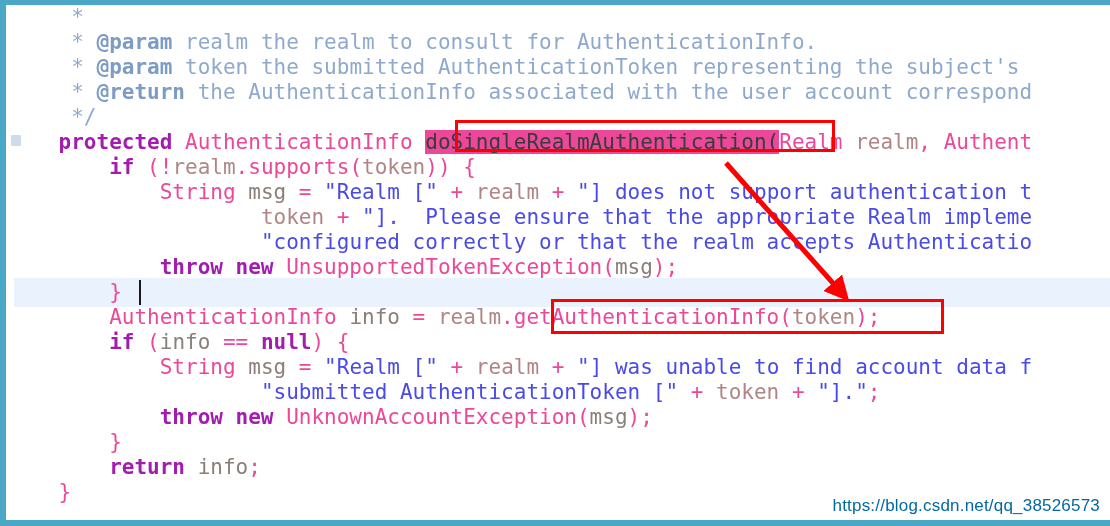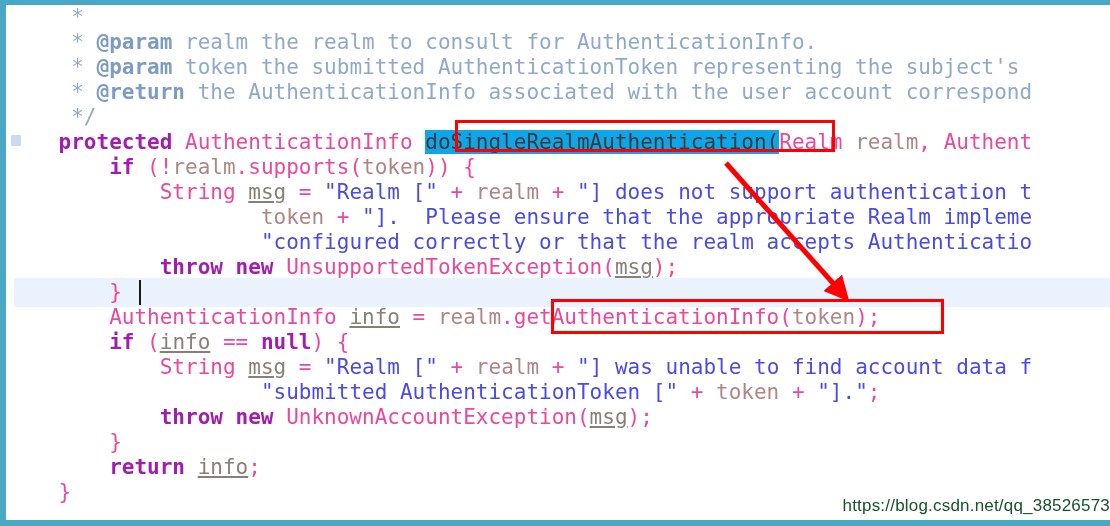--- a/index.html
+++ b/index.html
@@ -75,23 +75,23 @@
     height: 25px;
     white-space: pre;
   }
   
   .tok-doc      { color: #8fa9cc; }
   .tok-doctag   { color: #7d9cc4; font-weight: bold; text-align: center; }
   .tok-kw       { color: #a21caf; font-weight: bold; }
   .tok-plain    { color: #ec4899; }
   .tok-str      { color: #4a4ae8; }
   .tok-param    { color: #b08585; }
-  .tok-local    { color: #8a7f78; text-decoration: underline; }
+  .tok-local    { color: #8a7f78; }
   .tok-method   { color: #3b3b3b; }
-  .tok-hl       { background: #0ea5e9; }
+  .tok-hl       { background: #ec4899; }
 
   
   .anno-box {
     position: absolute;
     border: 3px solid #ff0000;
     box-sizing: border-box;
     pointer-events: none;
   }
   #box-method   { left: 455px; top: 120px;  width: 380px; height: 32px; }
   #box-call     { left: 551px; top: 299px;  width: 393px; height: 35px; }
@@ -109,25 +109,25 @@
     position: absolute;
     left: 131px;
     top: 275px;
     width: 2px;
     height: 25px;
     background: #1a1a1a;
   }
 
   .watermark {
     position: absolute;
-    right: 0;
+    right: 10px;
     bottom: 10px;
     font-family: "Liberation Sans", "DejaVu Sans", sans-serif;
     font-size: 17px;
-    color: #14532d;
+    color: #0369a1;
     letter-spacing: 0.2px;
     white-space: nowrap;
   }
 </style>
 </head>
 <body>
 
 <div id="screenshot">
 
   <div class="border-left"></div>

